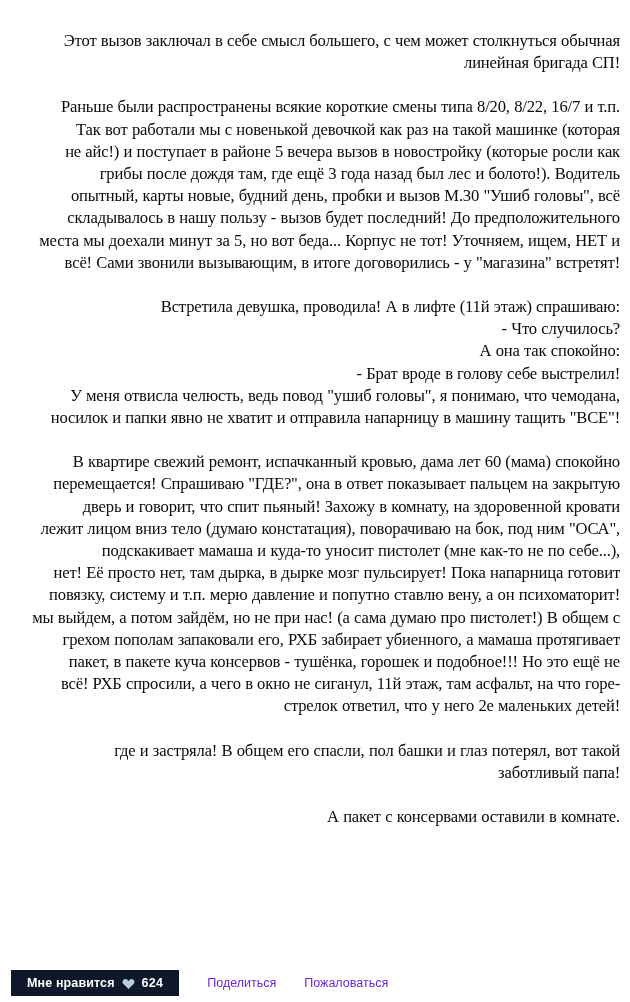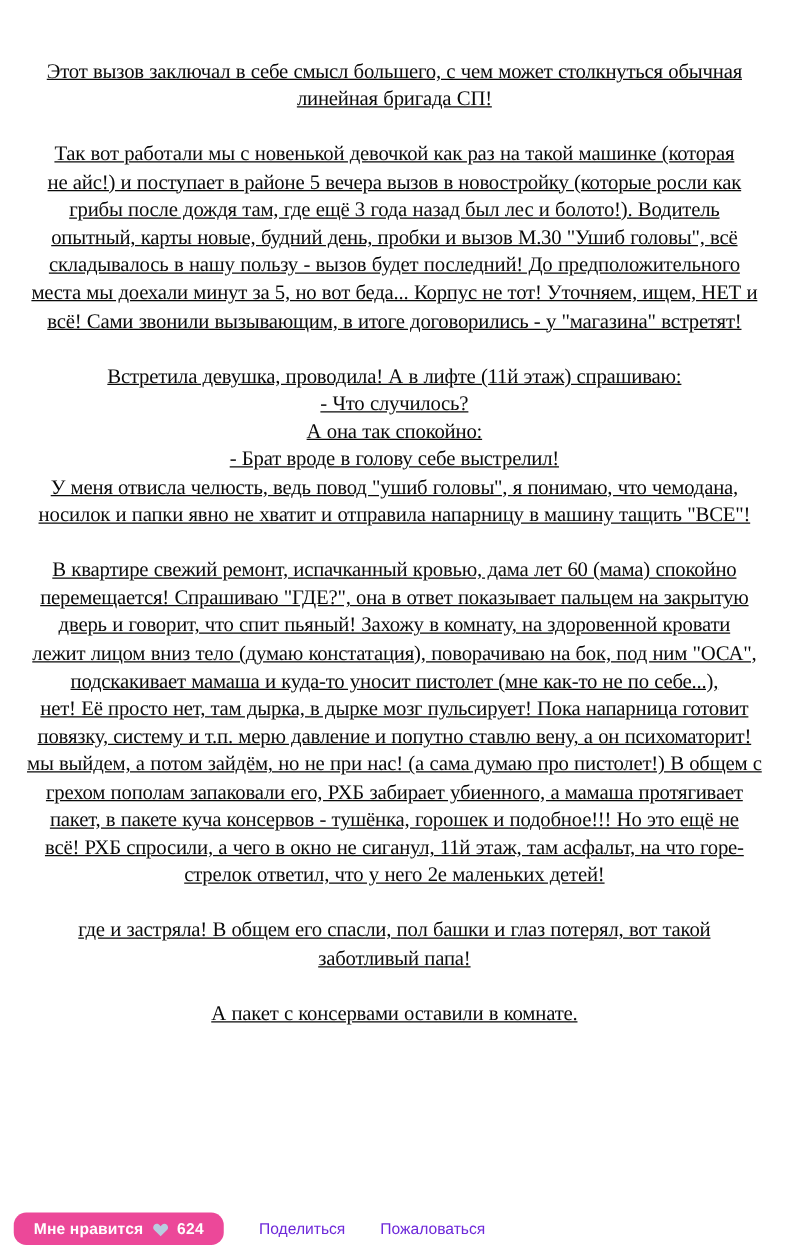--- a/index.html
+++ b/index.html
@@ -28,25 +28,24 @@
   .post-text {
     font-family: "Liberation Serif", "DejaVu Serif", serif;
     font-size: 16.6px;
     line-height: 22.2px;
     color: #0a0a0a;
     letter-spacing: -0.01em;
     word-spacing: 0.02em;
   }
 
   .para {
-    margin: 16px 0 22px 0;
+    margin: 0 0 22px 0;
     padding: 0;
-    text-align: center;
+    text-align: right;
     max-width: 612px;
-    text-decoration: underline;
   }
   .para:last-of-type { margin-bottom: 0; }
 
   .para-lines .line {
     display: block;
   }
 
   
   .actions {
     position: absolute;
@@ -57,23 +56,23 @@
     font-family: "Liberation Sans", "DejaVu Sans", sans-serif;
   }
 
   .like-button {
     display: inline-flex;
     align-items: center;
     justify-content: flex-start;
     height: 26px;
     min-width: 145px;
     padding: 0 16px;
-    background: #ec4899;
+    background: #0f172a;
     border: none;
-    border-radius: 10px;
+    border-radius: 0;
     color: #ffffff;
     font-size: 12.5px;
     font-weight: bold;
     cursor: pointer;
     box-sizing: border-box;
     gap: 6px;
     line-height: 1;
   }
   .like-button .like-label {
     font-weight: bold;
@@ -108,20 +107,21 @@
 <div class="post">
 
   <div class="post-text">
 
     <p class="para para-lines">
       <span class="line">Этот вызов заключал в себе смысл большего, с чем может столкнуться обычная</span>
       <span class="line">линейная бригада СП!</span>
     </p>
 
     <p class="para para-lines">
+      <span class="line">Раньше были распространены всякие короткие смены типа 8/20, 8/22, 16/7 и т.п.</span>
       <span class="line">Так вот работали мы с новенькой девочкой как раз на такой машинке (которая</span>
       <span class="line">не айс!) и поступает в районе 5 вечера вызов в новостройку (которые росли как</span>
       <span class="line">грибы после дождя там, где ещё 3 года назад был лес и болото!). Водитель</span>
       <span class="line">опытный, карты новые, будний день, пробки и вызов М.30 "Ушиб головы", всё</span>
       <span class="line">складывалось в нашу пользу - вызов будет последний! До предположительного</span>
       <span class="line">места мы доехали минут за 5, но вот беда... Корпус не тот! Уточняем, ищем, НЕТ и</span>
       <span class="line">всё! Сами звонили вызывающим, в итоге договорились - у "магазина" встретят!</span>
     </p>
 
     <p class="para para-lines">

